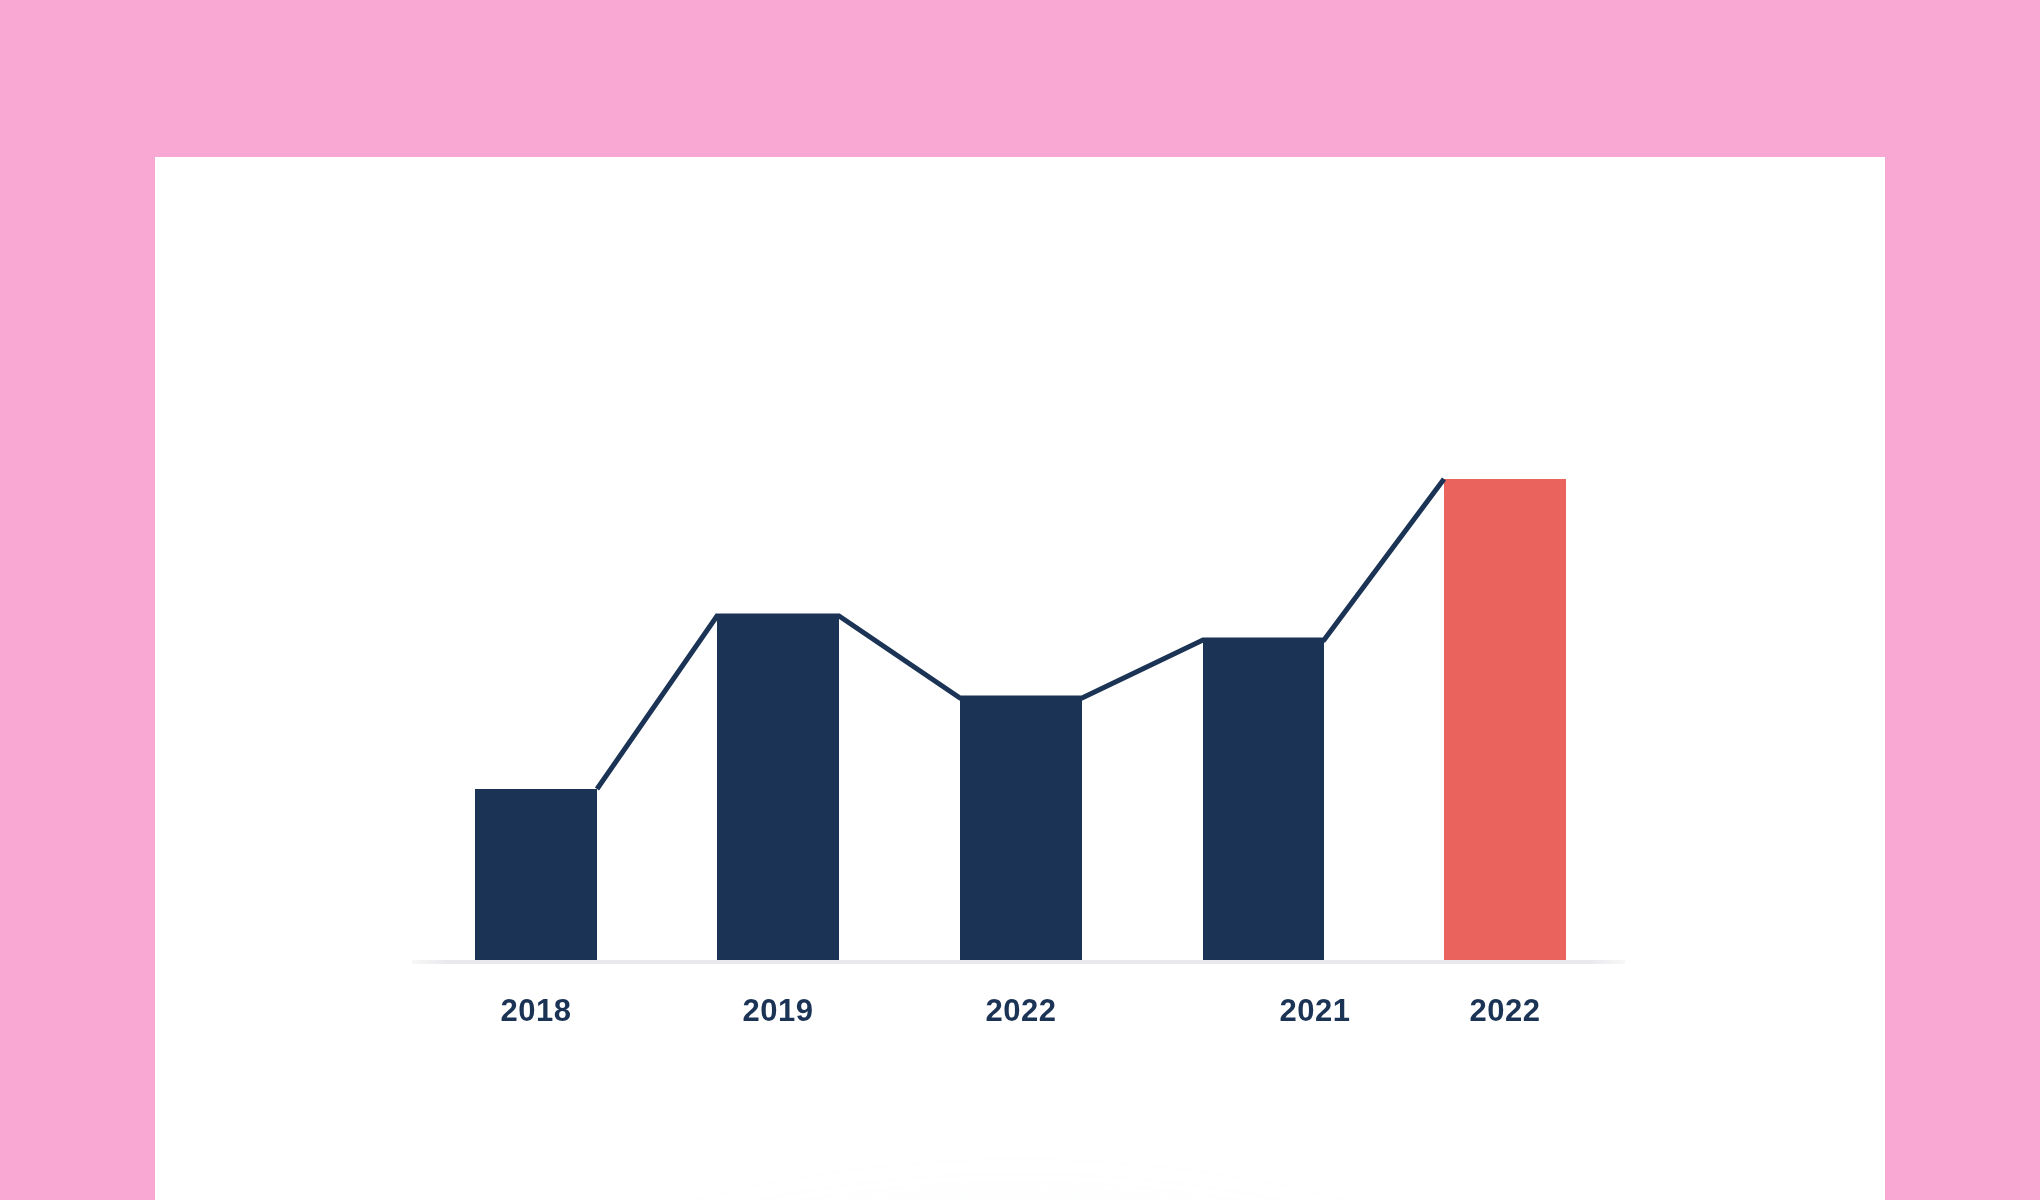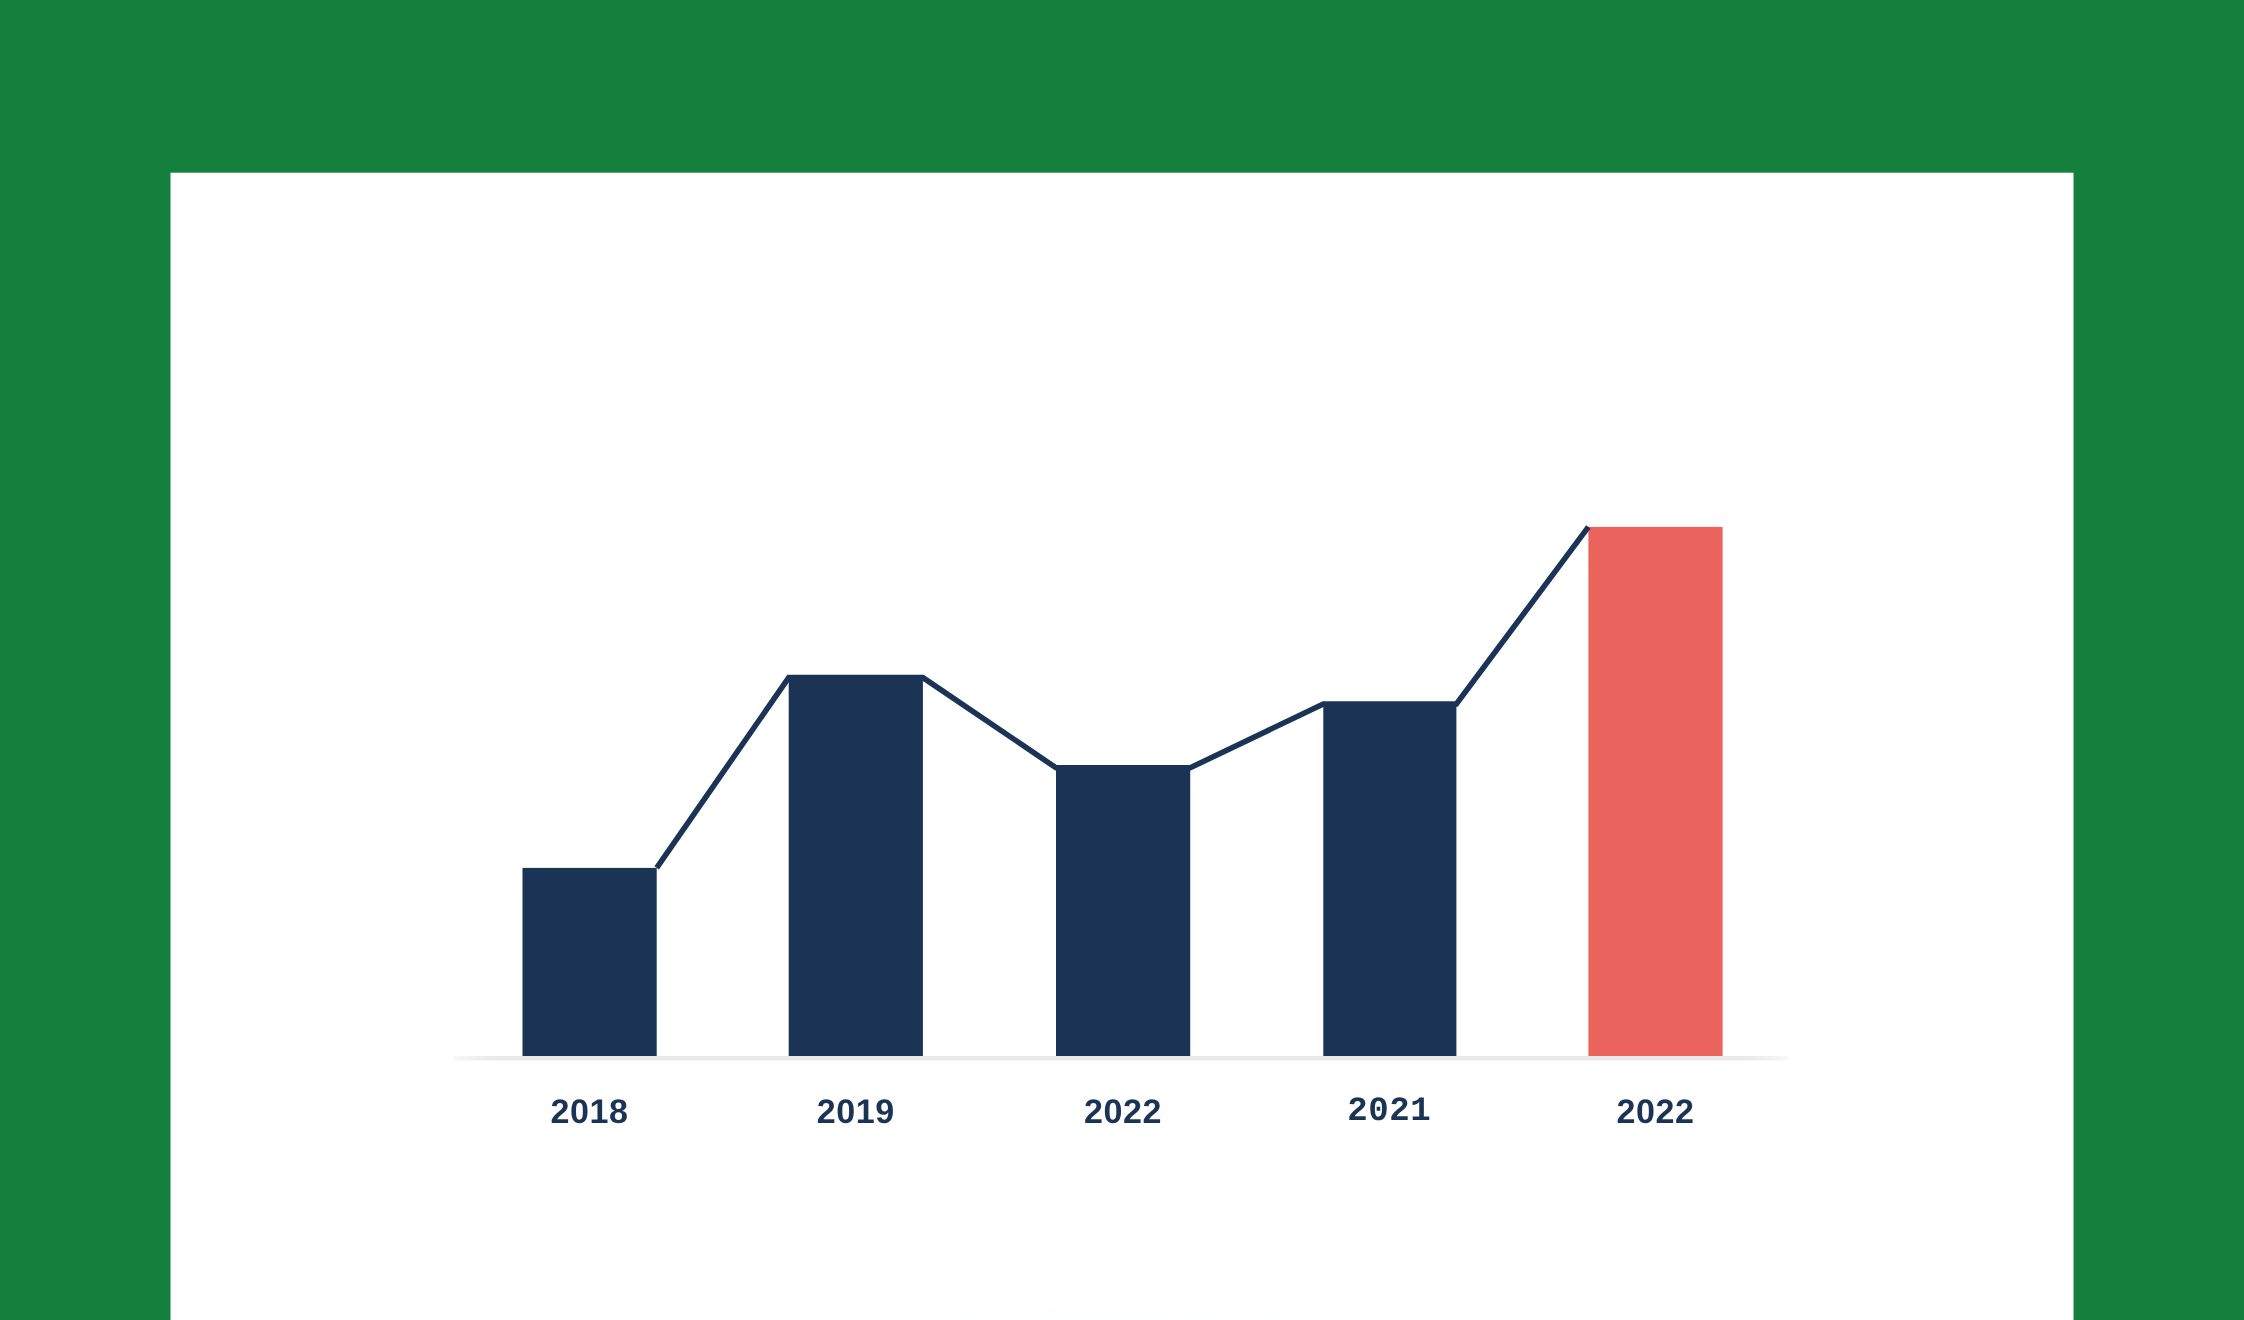--- a/index.html
+++ b/index.html
@@ -11,21 +11,21 @@
     width: 2040px;
     height: 1200px;
     overflow: hidden;
     font-family: "Liberation Sans", sans-serif;
   }
 
   #stage {
     position: relative;
     width: 2040px;
     height: 1200px;
-    background: #15803d;
+    background: #f9a8d4;
   }
 
   
   #card {
     position: absolute;
     left: 155px;
     top: 157px;
     width: 1730px;
     height: 1100px;          
     background: #ffffff;
@@ -121,18 +121,18 @@
       <div class="bar" style="left: 1048px; width: 121px; height: 320px; background: rgb(27, 51, 84);"></div>
       <div class="bar" style="left: 1289px; width: 122px; height: 481px; background: rgb(234, 99, 93);"></div>
 
       <svg id="line-layer" viewBox="0 0 1730 1100" preserveAspectRatio="none">
         <polyline id="trend-polyline" fill="none" stroke="#1b3354" stroke-width="5" stroke-linejoin="miter" stroke-linecap="butt" points="442,632 562,459 684,459 805,541 927,541 1048,483 1169,483 1289,322"></polyline>
       </svg>
 
       <div class="tick-label" style="left: 381px;">2018</div>
       <div class="tick-label" style="left: 623px;">2019</div>
       <div class="tick-label" style="left: 866px;">2022</div>
-      <div class="tick-label" style="left: 1108px; font-family: Liberation Mono, monospace;">2021</div>
+      <div class="tick-label" style="left: 1160px;">2021</div>
       <div class="tick-label" style="left: 1350px;">2022</div>
 
     </div>
   </div>
 </div>
 
 </body></html>

